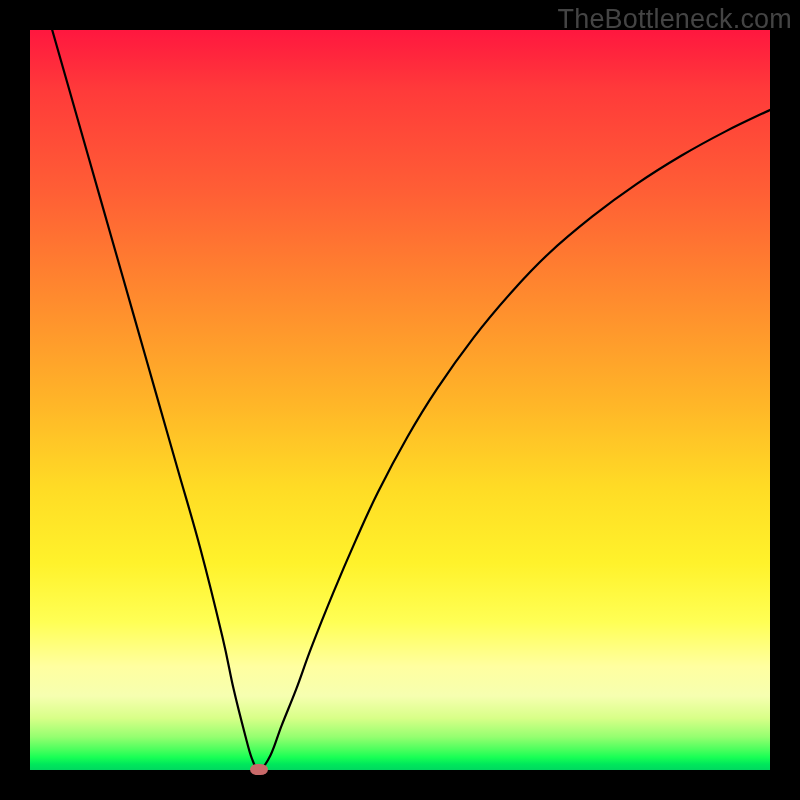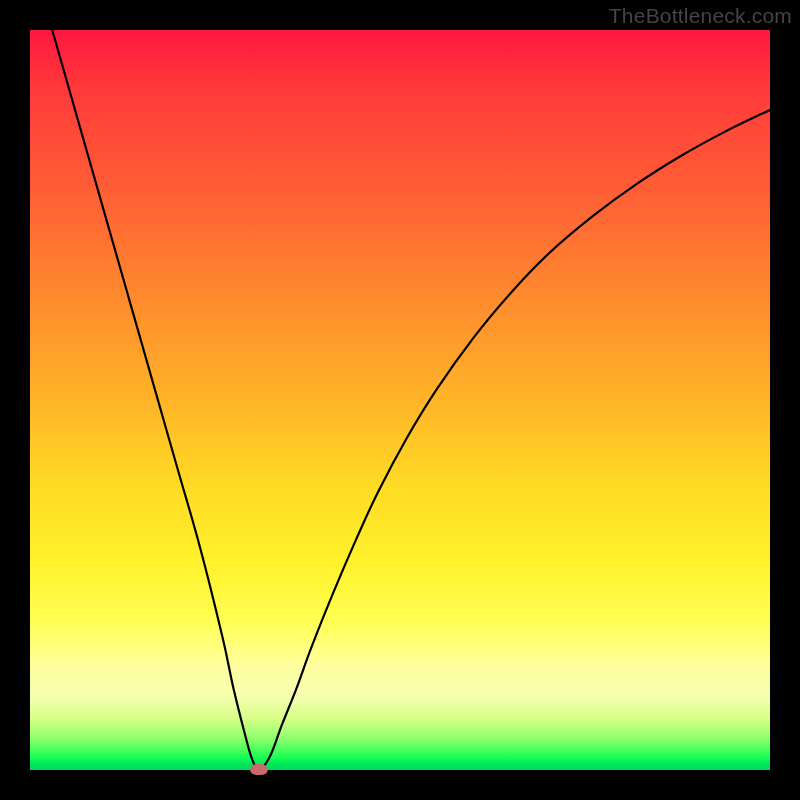--- a/index.html
+++ b/index.html
@@ -52,21 +52,21 @@
     left: 0; top: 0;
     width: 740px;
     height: 740px;
     pointer-events: none;
   }
   .watermark {
     position: absolute;
     top: 4px;
     right: 8px;
     color: #444;
-    font-size: 21px;
+    font-size: 27px;
     font-weight: 500;
     letter-spacing: 0.2px;
     user-select: none;
   }
   .marker {
     position: absolute;
     background: #c96a6a;
     border-radius: 50% / 60%;
     pointer-events: none;
   }

